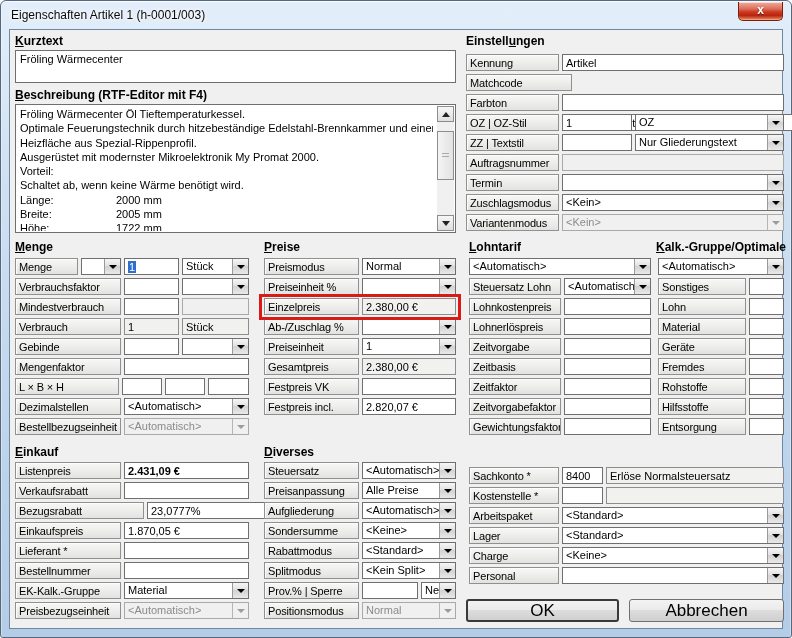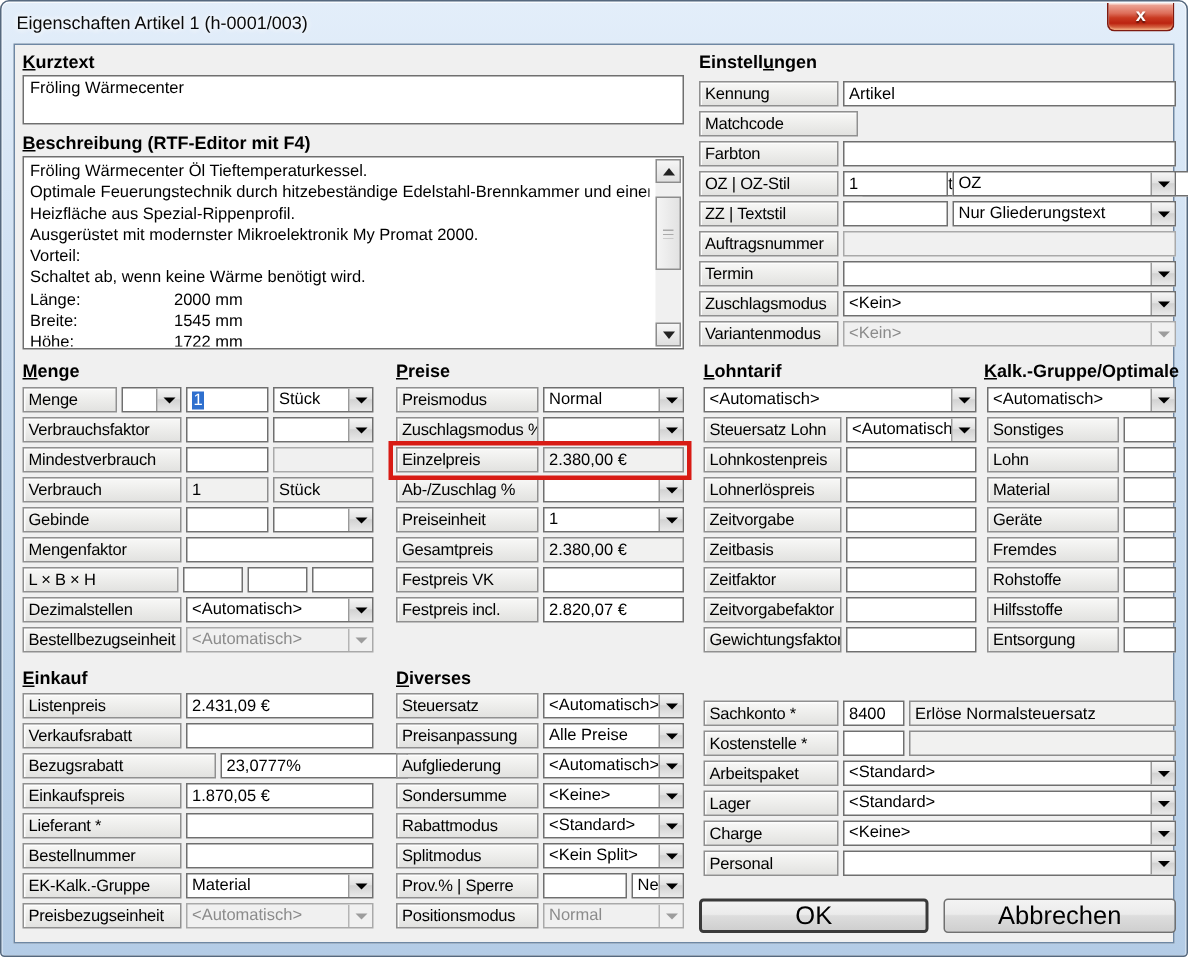--- a/index.html
+++ b/index.html
@@ -102,21 +102,21 @@
     <div class="sec-h" style="left:5px;top:58px"><span></span><u>B</u><span>eschreibung (RTF-Editor mit F4)</span></div>
     <div class="descbox" style="left:5px;top:74px;width:441px;height:129px">
       <div class="desc-lines">
         <div class="dline"><span class="t">Fröling Wärmecenter Öl Tieftemperaturkessel.</span><span class="v"></span></div>
         <div class="dline"><span class="t">Optimale Feuerungstechnik durch hitzebeständige Edelstahl-Brennkammer und einer</span><span class="v"></span></div>
         <div class="dline"><span class="t">Heizfläche aus Spezial-Rippenprofil.</span><span class="v"></span></div>
         <div class="dline"><span class="t">Ausgerüstet mit modernster Mikroelektronik My Promat 2000.</span><span class="v"></span></div>
         <div class="dline"><span class="t">Vorteil:</span><span class="v"></span></div>
         <div class="dline"><span class="t">Schaltet ab, wenn keine Wärme benötigt wird.</span><span class="v"></span></div>
         <div class="dline dim"><span class="t">Länge:</span><span class="v">2000 mm</span></div>
-        <div class="dline dim"><span class="t">Breite:</span><span class="v">1545 mm</span></div>
+        <div class="dline dim"><span class="t">Breite:</span><span class="v">2005 mm</span></div>
         <div class="dline dim"><span class="t">Höhe:</span><span class="v">1722 mm</span></div>
       </div>
       <div class="vsb">
         <div class="sbtn up"></div>
         <div class="sthumb"></div>
         <div class="sbtn dn"></div>
       </div>
     </div>
 
     <div class="sec-h" style="left:456px;top:4px"><span>Einstell</span><u>u</u><span>ngen</span></div>
@@ -247,21 +247,21 @@
     <div class="sec-h" style="left:254px;top:210px"><span></span><u>P</u><span>reise</span></div>
     <div class="rows" style="left:254px;top:228px;width:192px">
       <div class="row">
           <div class="lbl" style="width:95px">Preismodus</div>
           <div class="dd" style="width:94px">
             <span class="ddt">Normal</span>
             <span class="ddb"></span>
           </div>
         </div>
       <div class="row">
-          <div class="lbl" style="width:95px">Zuschlagsmodus %</div>
+          <div class="lbl" style="width:95px">Preiseinheit %</div>
           <div class="dd" style="width:94px">
             <span class="ddt"></span>
             <span class="ddb"></span>
           </div>
         </div>
       <div class="row">
           <div class="lbl" style="width:95px">Einzelpreis</div>
           <div class="ro" style="width:94px">2.380,00 €</div>
         </div>
       <div class="row">
@@ -377,21 +377,21 @@
       <div class="row">
           <div class="lbl" style="width:88px">Entsorgung</div>
           <input class="inp" style="width: 35px;" value="">
         </div>
     </div>
 
     <div class="sec-h" style="left:5px;top:415px"><span></span><u>E</u><span>inkauf</span></div>
     <div class="rows" style="left:5px;top:432px;width:234px">
       <div class="row">
           <div class="lbl" style="width:106px">Listenpreis</div>
-          <input class="inp" style="width: 125px;" value="2.431,09 €">
+          <input class="inp" style="width: 125px; font-weight: bold;" value="2.431,09 €">
         </div>
       <div class="row">
           <div class="lbl" style="width:106px">Verkaufsrabatt</div>
           <input class="inp" style="width: 125px;" value="">
         </div>
       <div class="row">
           <div class="lbl" style="width:129px">Bezugsrabatt</div>
           <input class="inp" style="width: 125px;" value="23,0777%">
         </div>
       <div class="row">

